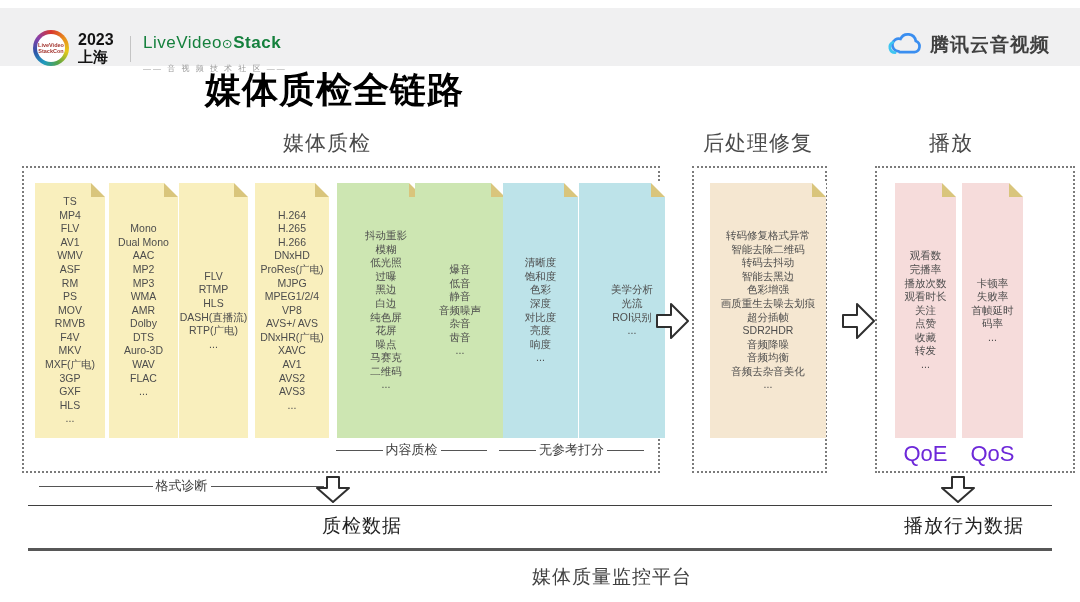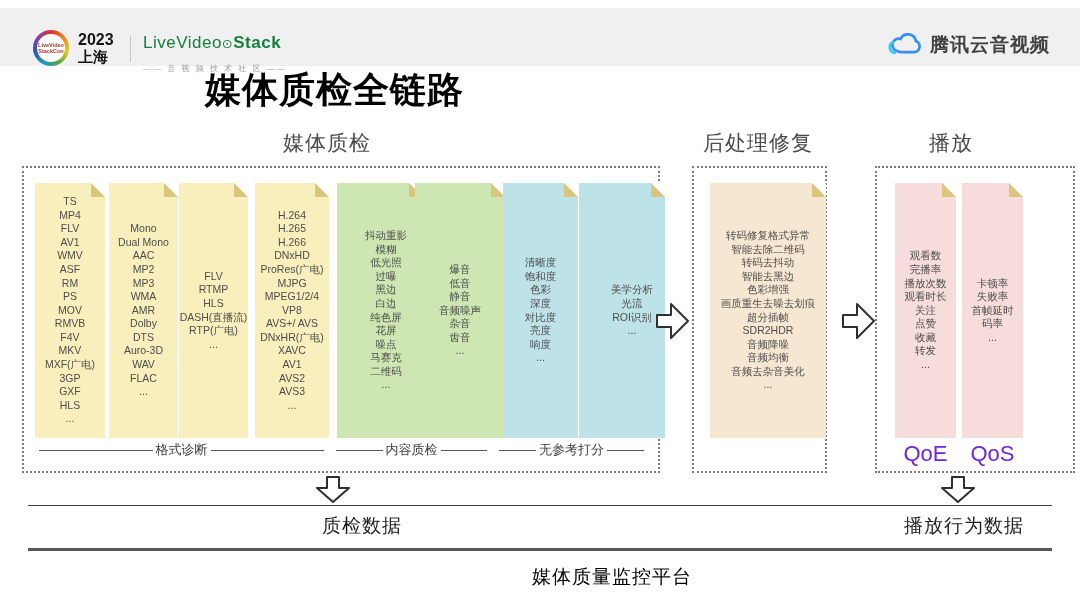--- a/index.html
+++ b/index.html
@@ -57,41 +57,41 @@
   .card-6{left:415px;width:90px;}
   .card-7{left:497px;width:75px;margin-left:6px;}
   .card-8{left:579px;width:66px;padding-left:20px;}
   .card-9{left:702px;width:116px;}
   .card-10{left:895px;width:61px;}
   .card-11{left:962px;width:61px;}
   
   .glabel{position:absolute;top:442px;height:16px;display:flex;align-items:center;gap:3px;
     font-size:13px;color:#3d3d3d;}
   .glabel .ln{flex:1;border-top:1.5px solid #555;}
-  .gl-1{left:39px;width:285px;}
+  .gl-1{left:39px;width:285px;margin-top:36px;}
   .gl-2{left:336px;width:151px;}
   .gl-3{left:499px;width:145px;}
   
   .qlabel{position:absolute;top:441px;font-size:22px;color:#6d28d9;text-align:center;}
   .q-1{left:895px;width:61px;}
   .q-2{left:962px;width:61px;}
   
   .arrow{position:absolute;}
   .r-arrow-1{left:656px;top:302px;}
   .r-arrow-2{left:842px;top:302px;}
   .d-arrow-1{left:315px;top:476px;}
   .d-arrow-2{left:940px;top:476px;}
   
   .hline-1{position:absolute;left:28px;top:505px;width:1024px;border-top:1.5px solid #3f3f3f;}
   .hline-2{position:absolute;left:28px;top:548px;width:1024px;border-top:3px solid #575757;}
   .out-text{position:absolute;top:513px;width:200px;text-align:center;font-size:19px;color:#1f1f1f;letter-spacing:1px;}
   .out-1{left:262px;}
   .out-2{left:864px;}
   .platform-text{position:absolute;left:512px;top:564px;width:200px;text-align:center;
-    font-size:19px;color:#000000;letter-spacing:1px;}
+    font-size:19px;color:#404040;letter-spacing:1px;}
 </style>
 </head>
 <body>
 
 <div class="header-band">
   <div class="conf-logo">
     <span class="inner">LiveVideo
 StackCon</span>
   </div>
   <div class="badge-year">2023</div>

